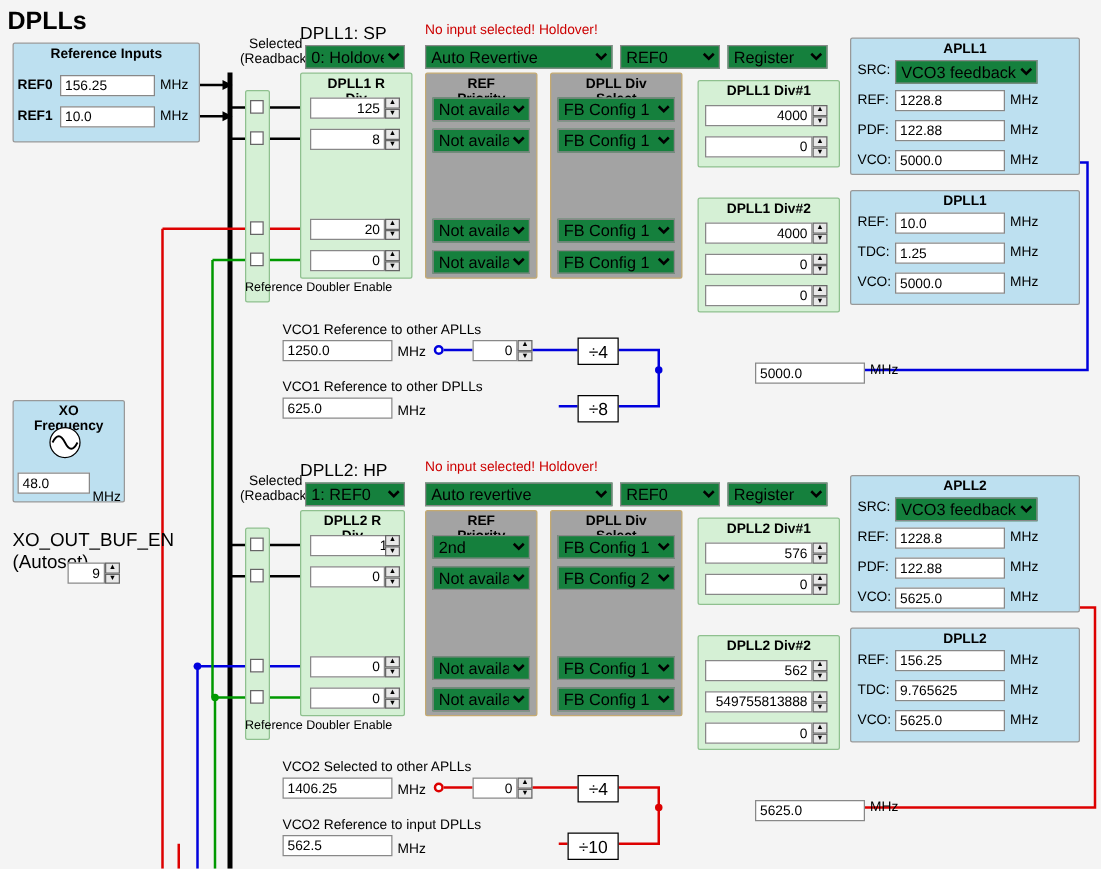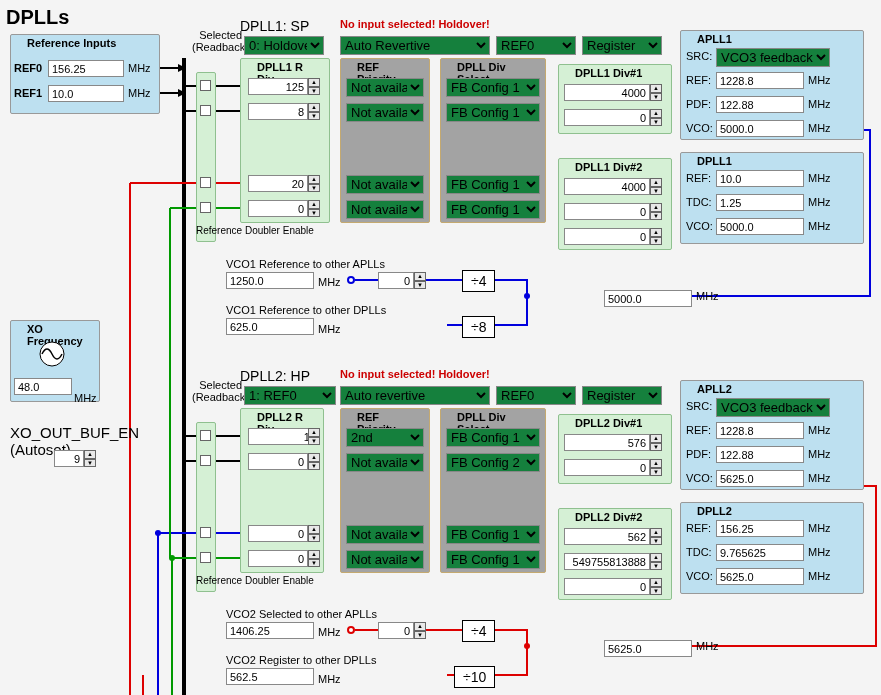--- a/index.html
+++ b/index.html
@@ -21,31 +21,32 @@
   }
   .box {
     position: absolute;
     border: 1px solid #999;
     background: #bde0f0;
     border-radius: 2px;
   }
   .box-green { background: #d5f0d5; border-color: #8fc08f; }
   .box-orange { background: #a3a3a3; border-color: #c4a970; }
   .box-title {
+    text-align: center;
     font-weight: bold;
     font-size: 11px;
     padding: 2px 16px;
   }
   .label {
     position: absolute;
     font-size: 11px;
     color: #000;
   }
   .label-bold { font-weight: bold; }
-  .label-red { color: #c00; font-weight: bold; }
+  .label-red { color: #c00; }
   input.val {
     position: absolute;
     border: 1px solid #888;
     background: #fff;
     font-size: 11px;
     padding: 1px 3px;
     height: 17px;
   }
   input.val-right { text-align: right; }
   select.sel {
@@ -292,21 +293,21 @@
 
 <span class="label" style="left:226px;top:304px">VCO1 Reference to other DPLLs</span>
 <input class="val" style="left: 226px; top: 318px; width: 88px;" value="625.0">
 <span class="label" style="left:318px;top:323px">MHz</span>
 <div class="label" style="left:462px;top:316px;border:1px solid #000;padding:2px 8px;font-size:14px;background:#fff">÷8</div>
 <input class="val" style="left: 604px; top: 290px; width: 88px;" value="5000.0">
 <span class="label" style="left:696px;top:290px">MHz</span>
 
 <span class="label" style="left:240px;top:368px;font-size:14px">DPLL2: HP</span>
 <span class="label" style="left:192px;top:379px;text-align:right;width:50px">Selected (Readback)</span>
-<select class="sel" style="left:244px;top:386px;width:92px"><option>1: REF0</option></select>
+<select class="sel" style="left:244px;top:386px;width:80px"><option>1: REF0</option></select>
 <span class="label label-red" style="left:340px;top:368px">No input selected!  Holdover!</span>
 <select class="sel" style="left:340px;top:386px;width:150px"><option>Auto revertive</option></select>
 <select class="sel" style="left:496px;top:386px;width:80px"><option>REF0</option></select>
 <select class="sel" style="left:582px;top:386px;width:80px"><option>Register</option></select>
 
 <div class="box box-green" style="left:196px;top:422px;width:20px;height:170px"></div>
 <div class="chk" style="left:200px;top:430px"></div>
 <div class="chk" style="left:200px;top:455px"></div>
 <div class="chk" style="left:200px;top:527px"></div>
 <div class="chk" style="left:200px;top:552px"></div>
@@ -416,18 +417,18 @@
 <span class="label" style="left:226px;top:608px">VCO2 Selected to other APLLs</span>
 <input class="val" style="left: 226px; top: 622px; width: 88px;" value="1406.25">
 <span class="label" style="left:318px;top:626px">MHz</span>
 <input class="val val-right" style="left: 378px; top: 622px; width: 36px;" value="0">
 <div class="spinner" style="left:414px;top:622px">
     <div>▲</div>
     <div>▼</div>
   </div>
 <div class="label" style="left:462px;top:620px;border:1px solid #000;padding:2px 8px;font-size:14px;background:#fff">÷4</div>
 
-<span class="label" style="left:226px;top:654px">VCO2 Register to other DPLLs</span>
+<span class="label" style="left:226px;top:654px">VCO2 Reference to input DPLLs</span>
 <input class="val" style="left: 226px; top: 668px; width: 88px;" value="562.5">
 <span class="label" style="left:318px;top:673px">MHz</span>
 <div class="label" style="left:454px;top:666px;border:1px solid #000;padding:2px 8px;font-size:14px;background:#fff">÷10</div>
 <input class="val" style="left: 604px; top: 640px; width: 88px;" value="5625.0">
 <span class="label" style="left:696px;top:640px">MHz</span>
 
 </body></html>

